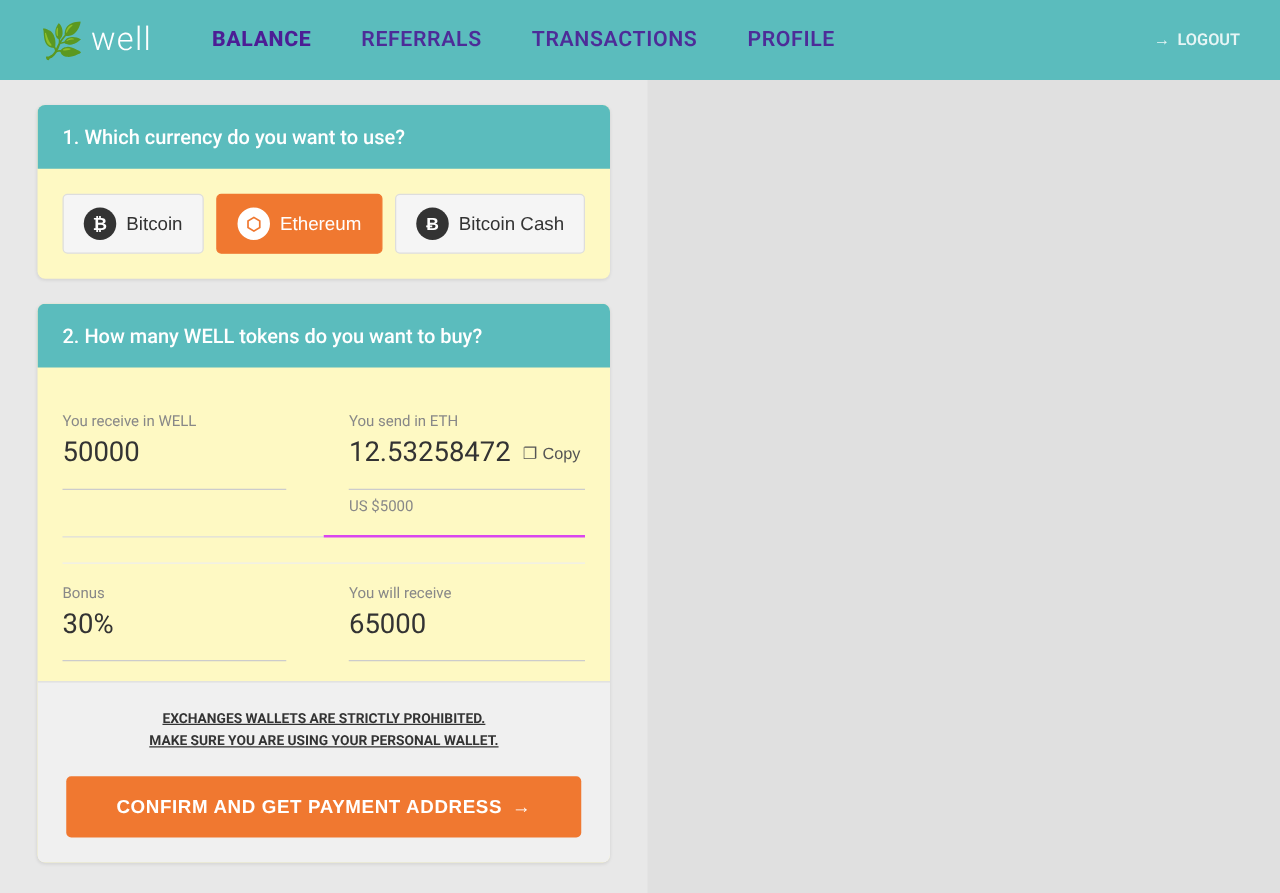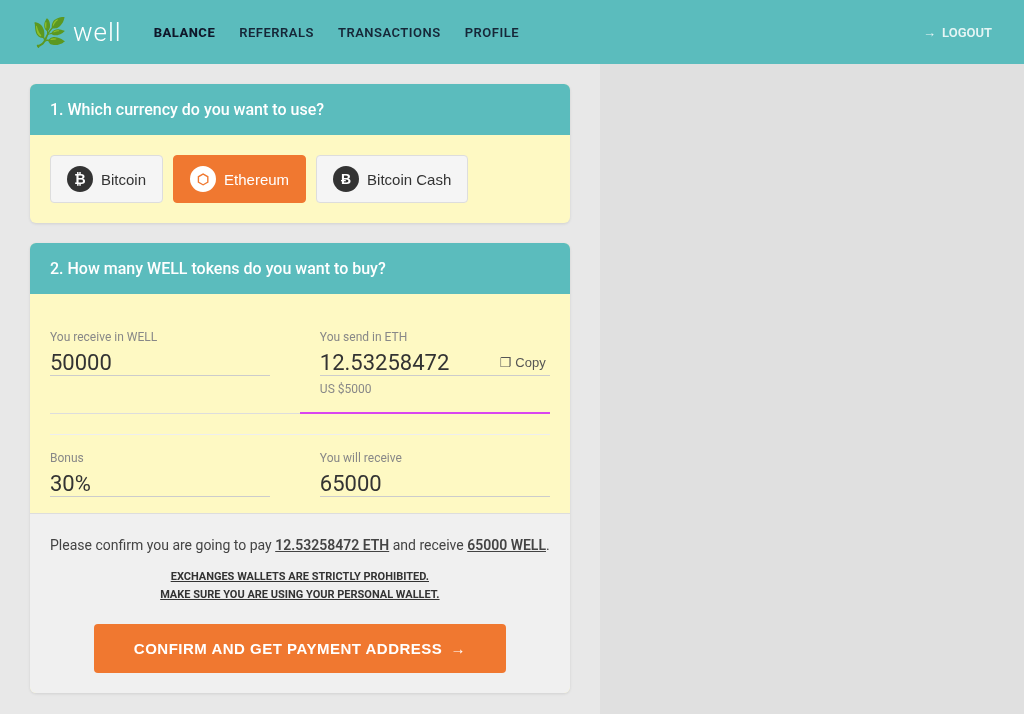--- a/index.html
+++ b/index.html
@@ -32,26 +32,27 @@
       font-size: 26px;
       font-weight: 300;
       letter-spacing: 1px;
     }
     .navbar-links {
       display: flex;
       gap: 24px;
       flex: 1;
     }
     .navbar-links a {
-      color: #0f172a;
+      color: #4c1d95;
       text-decoration: none;
-      font-size: 13px;
+      font-size: 17px;
       font-weight: 600;
       letter-spacing: 0.5px;
       opacity: 0.9;
+      margin-left: 16px;
     }
     .navbar-links a.active {
       opacity: 1;
       font-weight: 800;
     }
     .navbar-logout {
       display: flex;
       align-items: center;
       gap: 6px;
       color: white;
@@ -144,21 +145,21 @@
       font-size: 12px;
       color: #888;
       margin-bottom: 6px;
     }
 
     .field-value-row {
       display: flex;
       align-items: center;
       justify-content: space-between;
       border-bottom: 1px solid #ccc;
-      padding-bottom: 0;
+      padding-bottom: 16px;
     }
 
     .field-value {
       font-size: 22px;
       color: #333;
       font-weight: 400;
     }
 
     .copy-btn {
       display: flex;
@@ -330,23 +331,20 @@
             <div class="field-label">You will receive</div>
             <div class="field-value-row">
               <span class="field-value">65000</span>
             </div>
           </div>
 
         </div>
       </div>
 
       <div class="confirm-box">
-        <p class="confirm-text">
-          <span>Please confirm you are going to pay </span><span class="highlight">12.53258472 ETH</span><span> and receive </span><span class="highlight">65000 WELL</span><span>.</span>
-        </p>
         <p class="warning-text">
           <span>EXCHANGES WALLETS ARE STRICTLY PROHIBITED.</span><br>
           <span>MAKE SURE YOU ARE USING YOUR PERSONAL WALLET.</span>
         </p>
         <button class="confirm-btn">
           <span>CONFIRM AND GET PAYMENT ADDRESS</span>
           <span>→</span>
         </button>
       </div>
 

